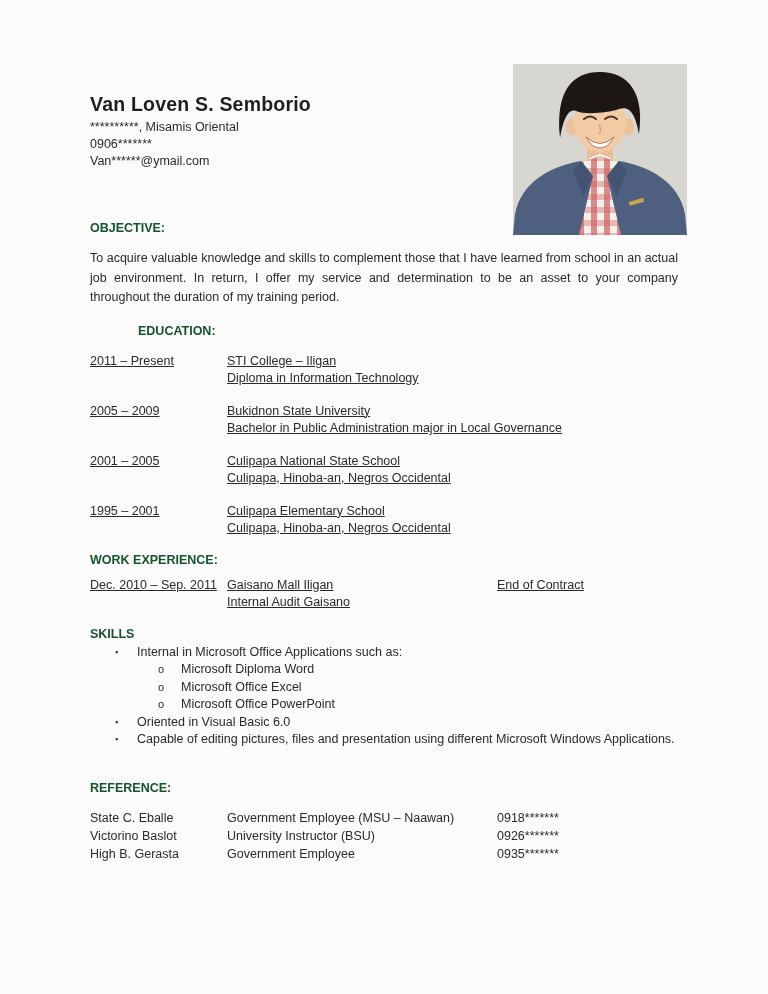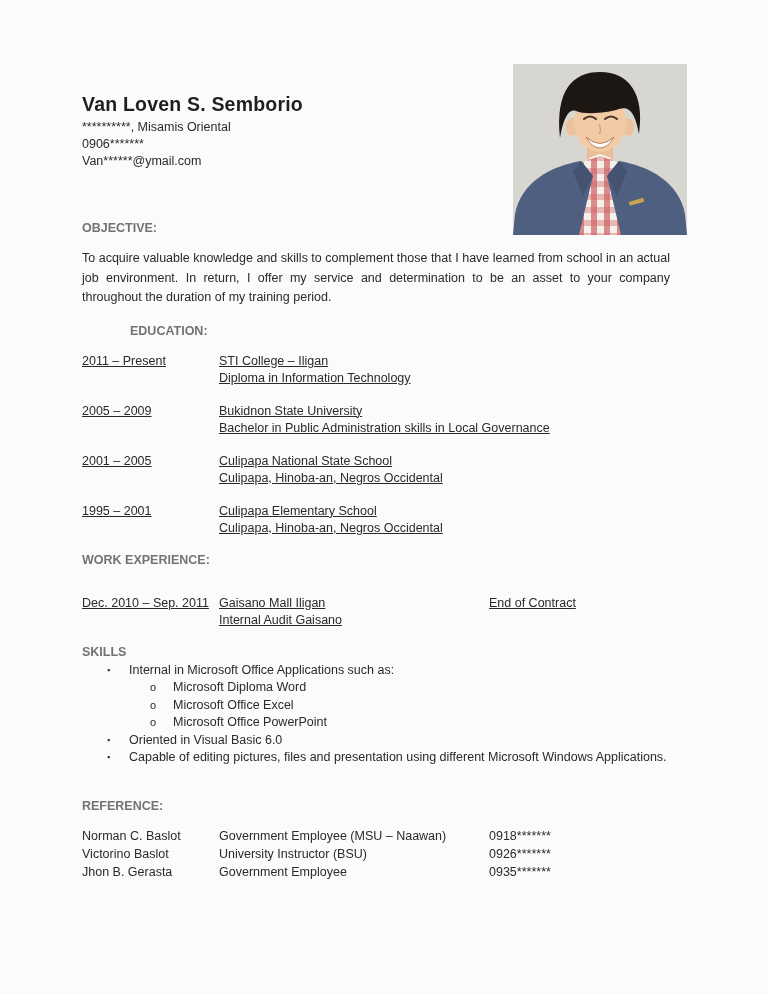--- a/index.html
+++ b/index.html
@@ -5,48 +5,48 @@
   html,body { margin:0; padding:0; background:#fbfbfb; }
   .page {
     position:relative;
     width:768px; height:994px;
     background:#fbfbfb;
     font-family:"Liberation Sans","DejaVu Sans",sans-serif;
     font-size:12.5px;
     color:#2a2a2a;
     overflow:hidden;
   }
-  .content { position:absolute; left:82px; top:92px; width:588px; }
+  .content { position:absolute; left:90px; top:92px; width:588px; }
 
   h1.name {
     font-size:19.5px; line-height:24px; font-weight:bold;
     margin:0 0 3px 0; color:#1f1f1f; letter-spacing:.2px;
   }
   .contact-line { line-height:17px; }
 
   .photo {
     position:absolute; left:513px; top:64px; width:174px; height:171px;
   }
   .photo svg { display:block; }
 
-  .sec-heading { font-weight:bold; font-size:12.5px; line-height:15px; margin:0; color:#737373; }
+  .sec-heading { font-weight:bold; font-size:12.5px; line-height:15px; margin:0; color:#14532d; }
   #objective-heading { margin-top:51px; }
   .objective-body {
     margin:13px 0 0 0; line-height:19.5px; text-align:justify; width:588px;
   }
   #education-heading { margin-top:16px;padding-left:48px; }
   .edu-entries { margin-top:14px; }
   .row { display:flex; line-height:17.5px;text-decoration:underline; }
   .entry { margin-bottom:15px; }
   .col-period { flex:0 0 137px; }
   .col-mid { flex:0 0 270px; }
   .col-detail { flex:1; }
 
   #work-heading { }
-  .work-entry { margin-top:27px; }
+  .work-entry { margin-top:9px; }
 
   #skills-heading { margin-top:15px; }
   .skills-list { margin-top:2px; }
   .skill { display:flex; line-height:17.5px; }
   .skill-marker { margin-left:25px; flex:0 0 22px; font-size:8.5px; line-height:17.5px; }
   .skill-body { flex:1; max-width:545px; }
   .skill-sub { display:flex; line-height:17.5px; }
   .sub-marker { margin-left:21px; flex:0 0 23px; font-size:11px; }
 
   #reference-heading { margin-top:32px; }
@@ -103,21 +103,21 @@
         <div class="col-period">2011 – Present</div>
         <div class="col-detail">
           <div>STI College – Iligan</div>
           <div>Diploma in Information Technology</div>
         </div>
       </div>
       <div class="row entry">
         <div class="col-period">2005 – 2009</div>
         <div class="col-detail">
           <div>Bukidnon State University</div>
-          <div>Bachelor in Public Administration skills in Local Governance</div>
+          <div>Bachelor in Public Administration major in Local Governance</div>
         </div>
       </div>
       <div class="row entry">
         <div class="col-period">2001 – 2005</div>
         <div class="col-detail">
           <div>Culipapa National State School</div>
           <div>Culipapa, Hinoba-an, Negros Occidental</div>
         </div>
       </div>
       <div class="row entry">
@@ -165,30 +165,30 @@
       </div>
       <div class="skill">
         <span class="skill-marker">▪</span>
         <div class="skill-body">Capable of editing pictures, files and presentation using different Microsoft Windows Applications.</div>
       </div>
     </div>
 
     <p class="sec-heading" id="reference-heading">REFERENCE:</p>
     <div class="ref-rows">
       <div class="ref-row">
-        <div class="col-period">Norman C. Baslot</div>
+        <div class="col-period">State C. Eballe</div>
         <div class="col-mid">Government Employee (MSU – Naawan)</div>
         <div class="col-detail">0918*******</div>
       </div>
       <div class="ref-row">
         <div class="col-period">Victorino Baslot</div>
         <div class="col-mid">University Instructor (BSU)</div>
         <div class="col-detail">0926*******</div>
       </div>
       <div class="ref-row">
-        <div class="col-period">Jhon B. Gerasta</div>
+        <div class="col-period">High B. Gerasta</div>
         <div class="col-mid">Government Employee</div>
         <div class="col-detail">0935*******</div>
       </div>
     </div>
 
   </div>
 </div>
 
 </body></html>

